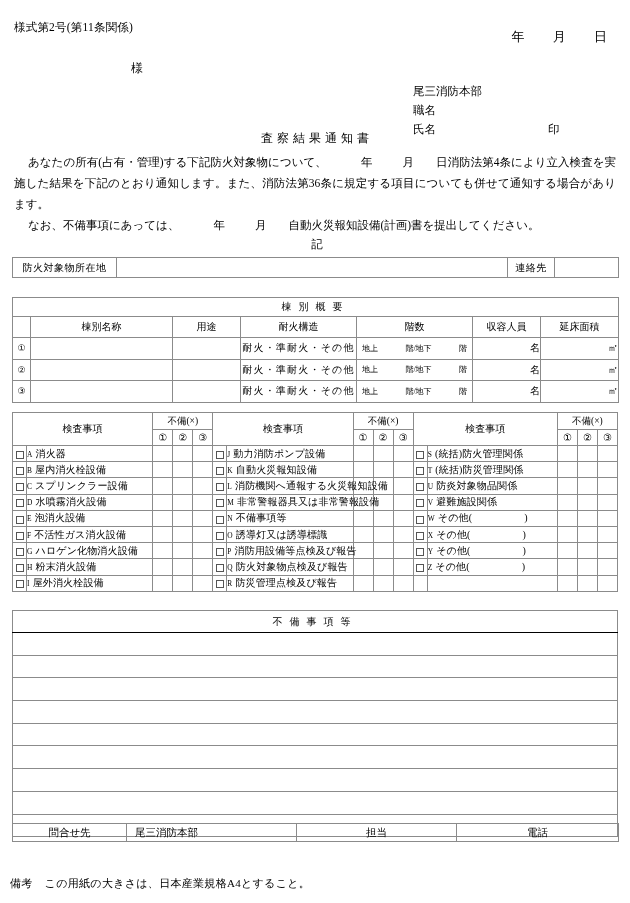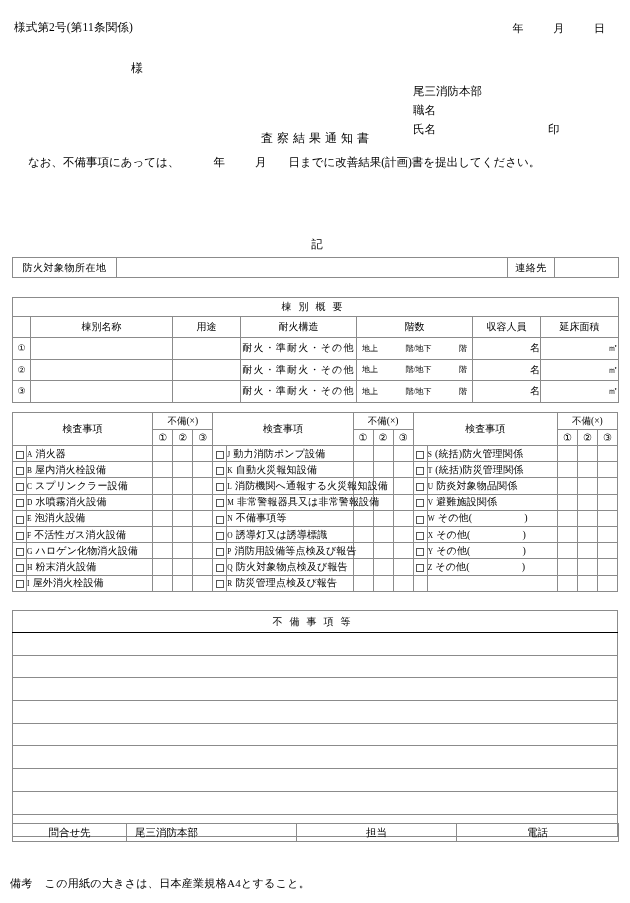--- a/index.html
+++ b/index.html
@@ -15,22 +15,22 @@
     overflow: hidden;
   }
   .page { position: relative; width: 630px; height: 903px; padding: 0; }
 
   
   .form-no {
     position: absolute; left: 14px; top: 20px;
     font-size: 11.5px; letter-spacing: 0.2px; white-space: nowrap;
   }
   .date-line {
-    position: absolute; right: 22px; top: 21px;
-    font-size: 11px; white-space: nowrap;
+    position: absolute; right: 22px; top: 28px;
+    font-size: 13px; white-space: nowrap;
   }
   .date-line span { display: inline-block; }
   .date-y { width: 38px; text-align: left; }
   .date-m { width: 38px; text-align: left; }
   .date-d { width: 14px; text-align: left; }
 
   .addressee {
     position: absolute; left: 131px; top: 60px;
     font-size: 12px;
   }
@@ -152,21 +152,22 @@
     <div class="ln">職名</div>
     <div class="ln">
       <span>氏名</span>
       <span class="seal">印</span>
     </div>
   </div>
 
   <div class="doc-title">査察結果通知書</div>
 
   <div class="body-text">
-    <p class="indent"><span>なお、不備事項にあっては、</span><span class="gap-m"></span><span>年</span><span class="gap-s"></span><span>月</span><span class="gap-xs"></span><span>日までに改善結果(計画)書を提出してください。</span></p>
+    <p class="indent"><span>あなたの所有(占有・管理)する下記防火対象物について、</span><span class="gap-m"></span><span>年</span><span class="gap-s"></span><span>月</span><span class="gap-xs"></span><span>日消防法第4条により立入検査を実施した結果を下記のとおり通知します。また、消防法第36条に規定する項目についても併せて通知する場合があります。</span></p>
+    <p class="indent"><span>なお、不備事項にあっては、</span><span class="gap-m"></span><span>年</span><span class="gap-s"></span><span>月</span><span class="gap-xs"></span><span>自動火災報知設備(計画)書を提出してください。</span></p>
   </div>
 
   <div class="ki">記</div>
 
   <table class="tbl outer" id="tbl-target">
     <colgroup>
       <col style="width:104px">
         <col style="width:176px">
         <col style="width:108px">
       <col style="width:107px">

